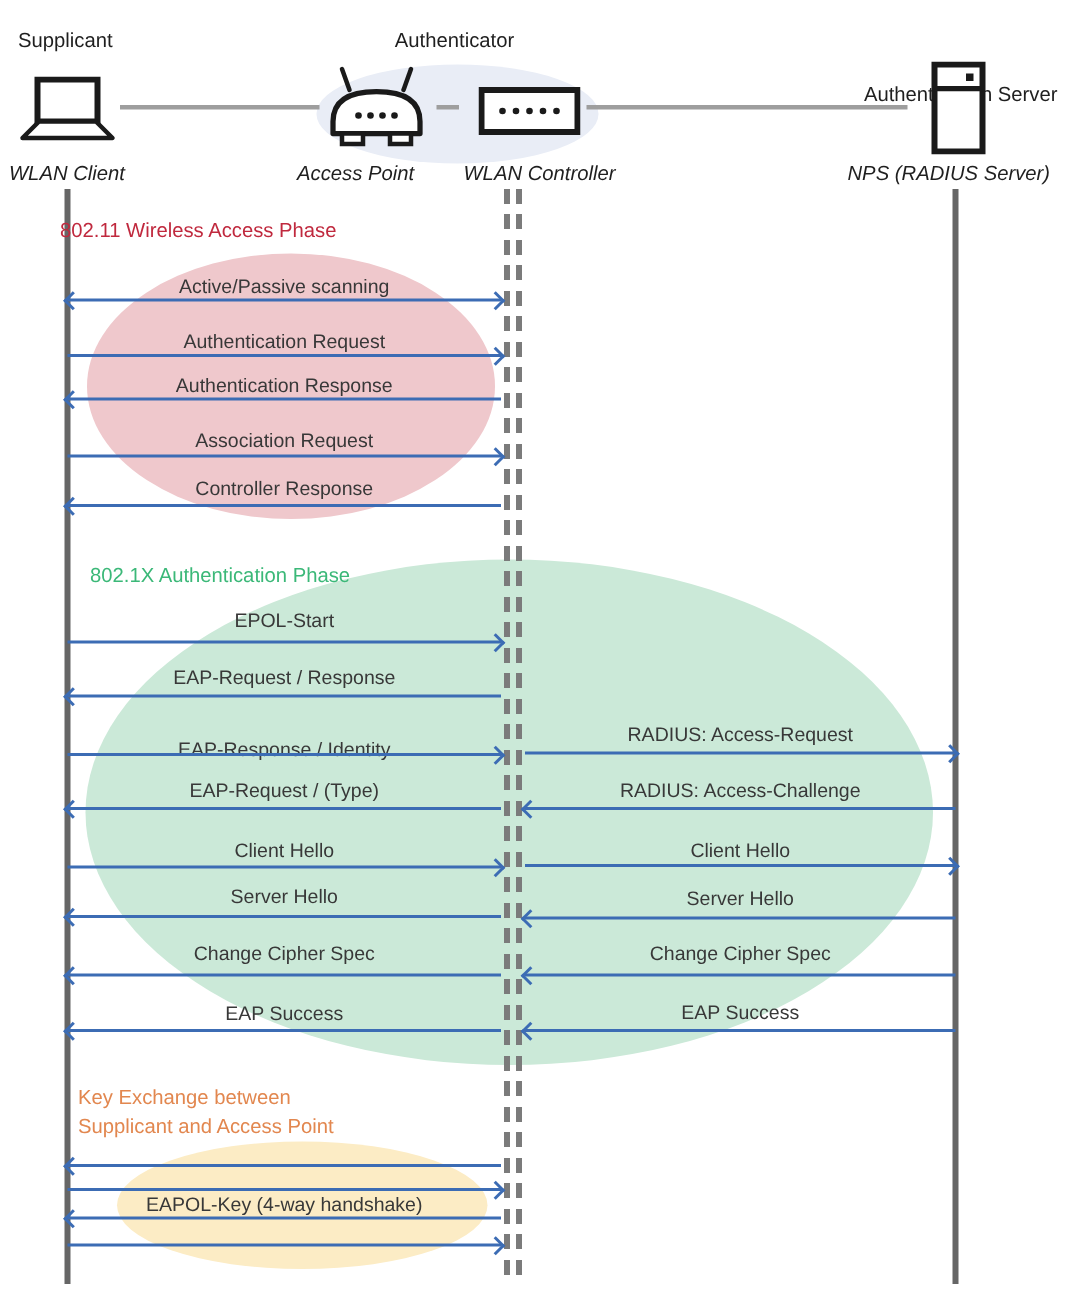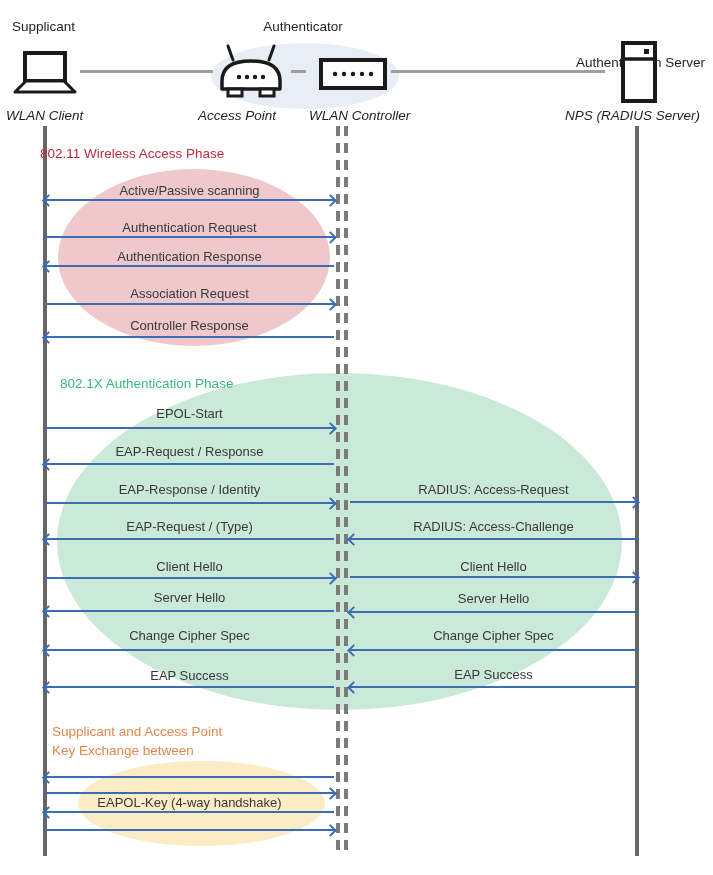--- a/index.html
+++ b/index.html
@@ -111,22 +111,22 @@
   <div class="phase-ellipse phase3-ellipse"></div>
 
   <div class="lifeline-solid" style="left:43px;"></div>
   <div class="lifeline-dashed" style="left:336px;"></div>
   <div class="lifeline-dashed" style="left:344px;"></div>
   <div class="lifeline-solid" style="left:635px;"></div>
 
   <div class="phase-title phase1-title">802.11 Wireless Access Phase</div>
   <div class="phase-title phase2-title">802.1X Authentication Phase</div>
   <div class="phase-title phase3-title">
+    <div>Key Exchange between</div>
     <div>Supplicant and Access Point</div>
-    <div>Key Exchange between</div>
   </div>
 
   <div id="messages-layer">
       <div class="msg">
       <div class="msg-label" style="left: 45px; width: 289px; top: 183px;">Active/Passive scanning</div>
       <div class="msg-arrow" style="left: 45px; width: 289px; top: 194px;">
         <div class="shaft"></div>
       <div class="head right"></div>
           <div class="head left"></div>
         </div>
@@ -167,21 +167,21 @@
         </div>
     </div>
       <div class="msg">
       <div class="msg-label" style="left: 45px; width: 289px; top: 444px;">EAP-Request / Response</div>
       <div class="msg-arrow" style="left: 45px; width: 289px; top: 458px;">
         <div class="shaft"></div>
       <div class="head left"></div>
         </div>
     </div>
       <div class="msg">
-      <div class="msg-label" style="left: 45px; width: 289px; top: 482px;">EAP-Response / Identity</div>
+      <div class="msg-label" style="left: 45px; width: 289px; top: 492px;">EAP-Response / Identity</div>
       <div class="msg-arrow" style="left: 45px; width: 289px; top: 497px;">
         <div class="shaft"></div>
       <div class="head right"></div>
         </div>
     </div>
       <div class="msg">
       <div class="msg-label" style="left: 350px; width: 287px; top: 482px;">RADIUS: Access-Request</div>
       <div class="msg-arrow" style="left: 350px; width: 287px; top: 496px;">
         <div class="shaft"></div>
       <div class="head right"></div>

